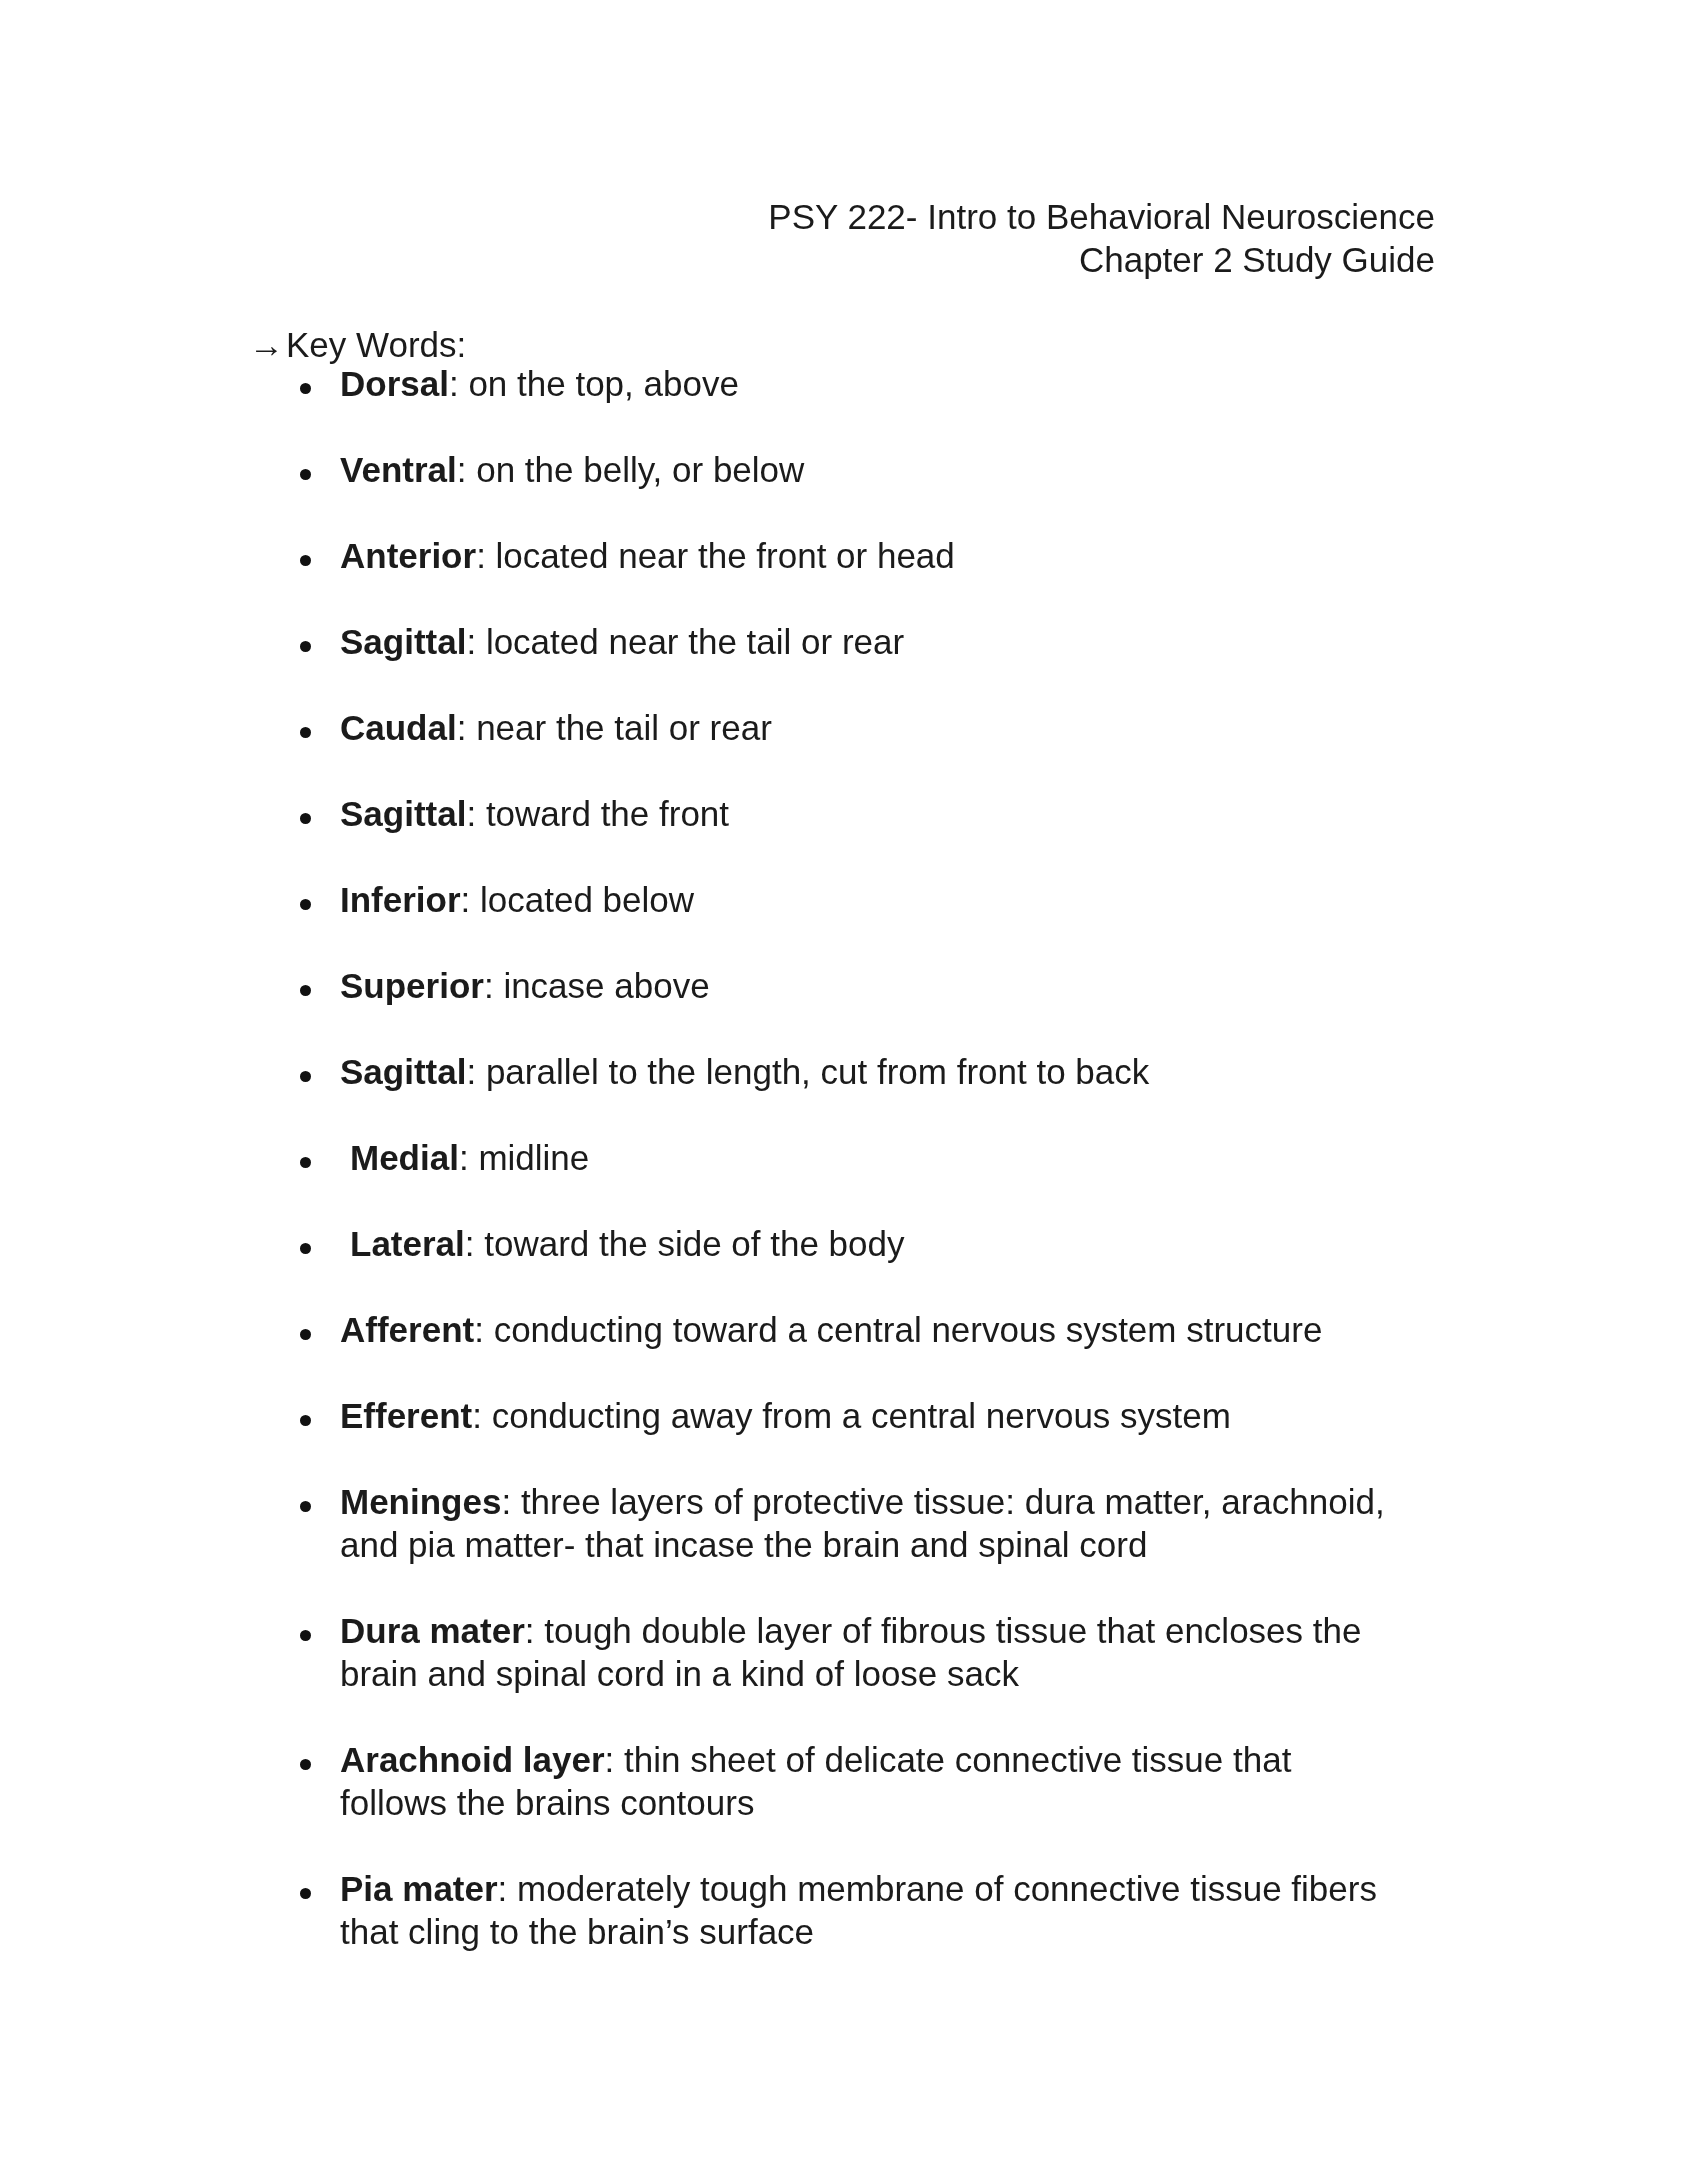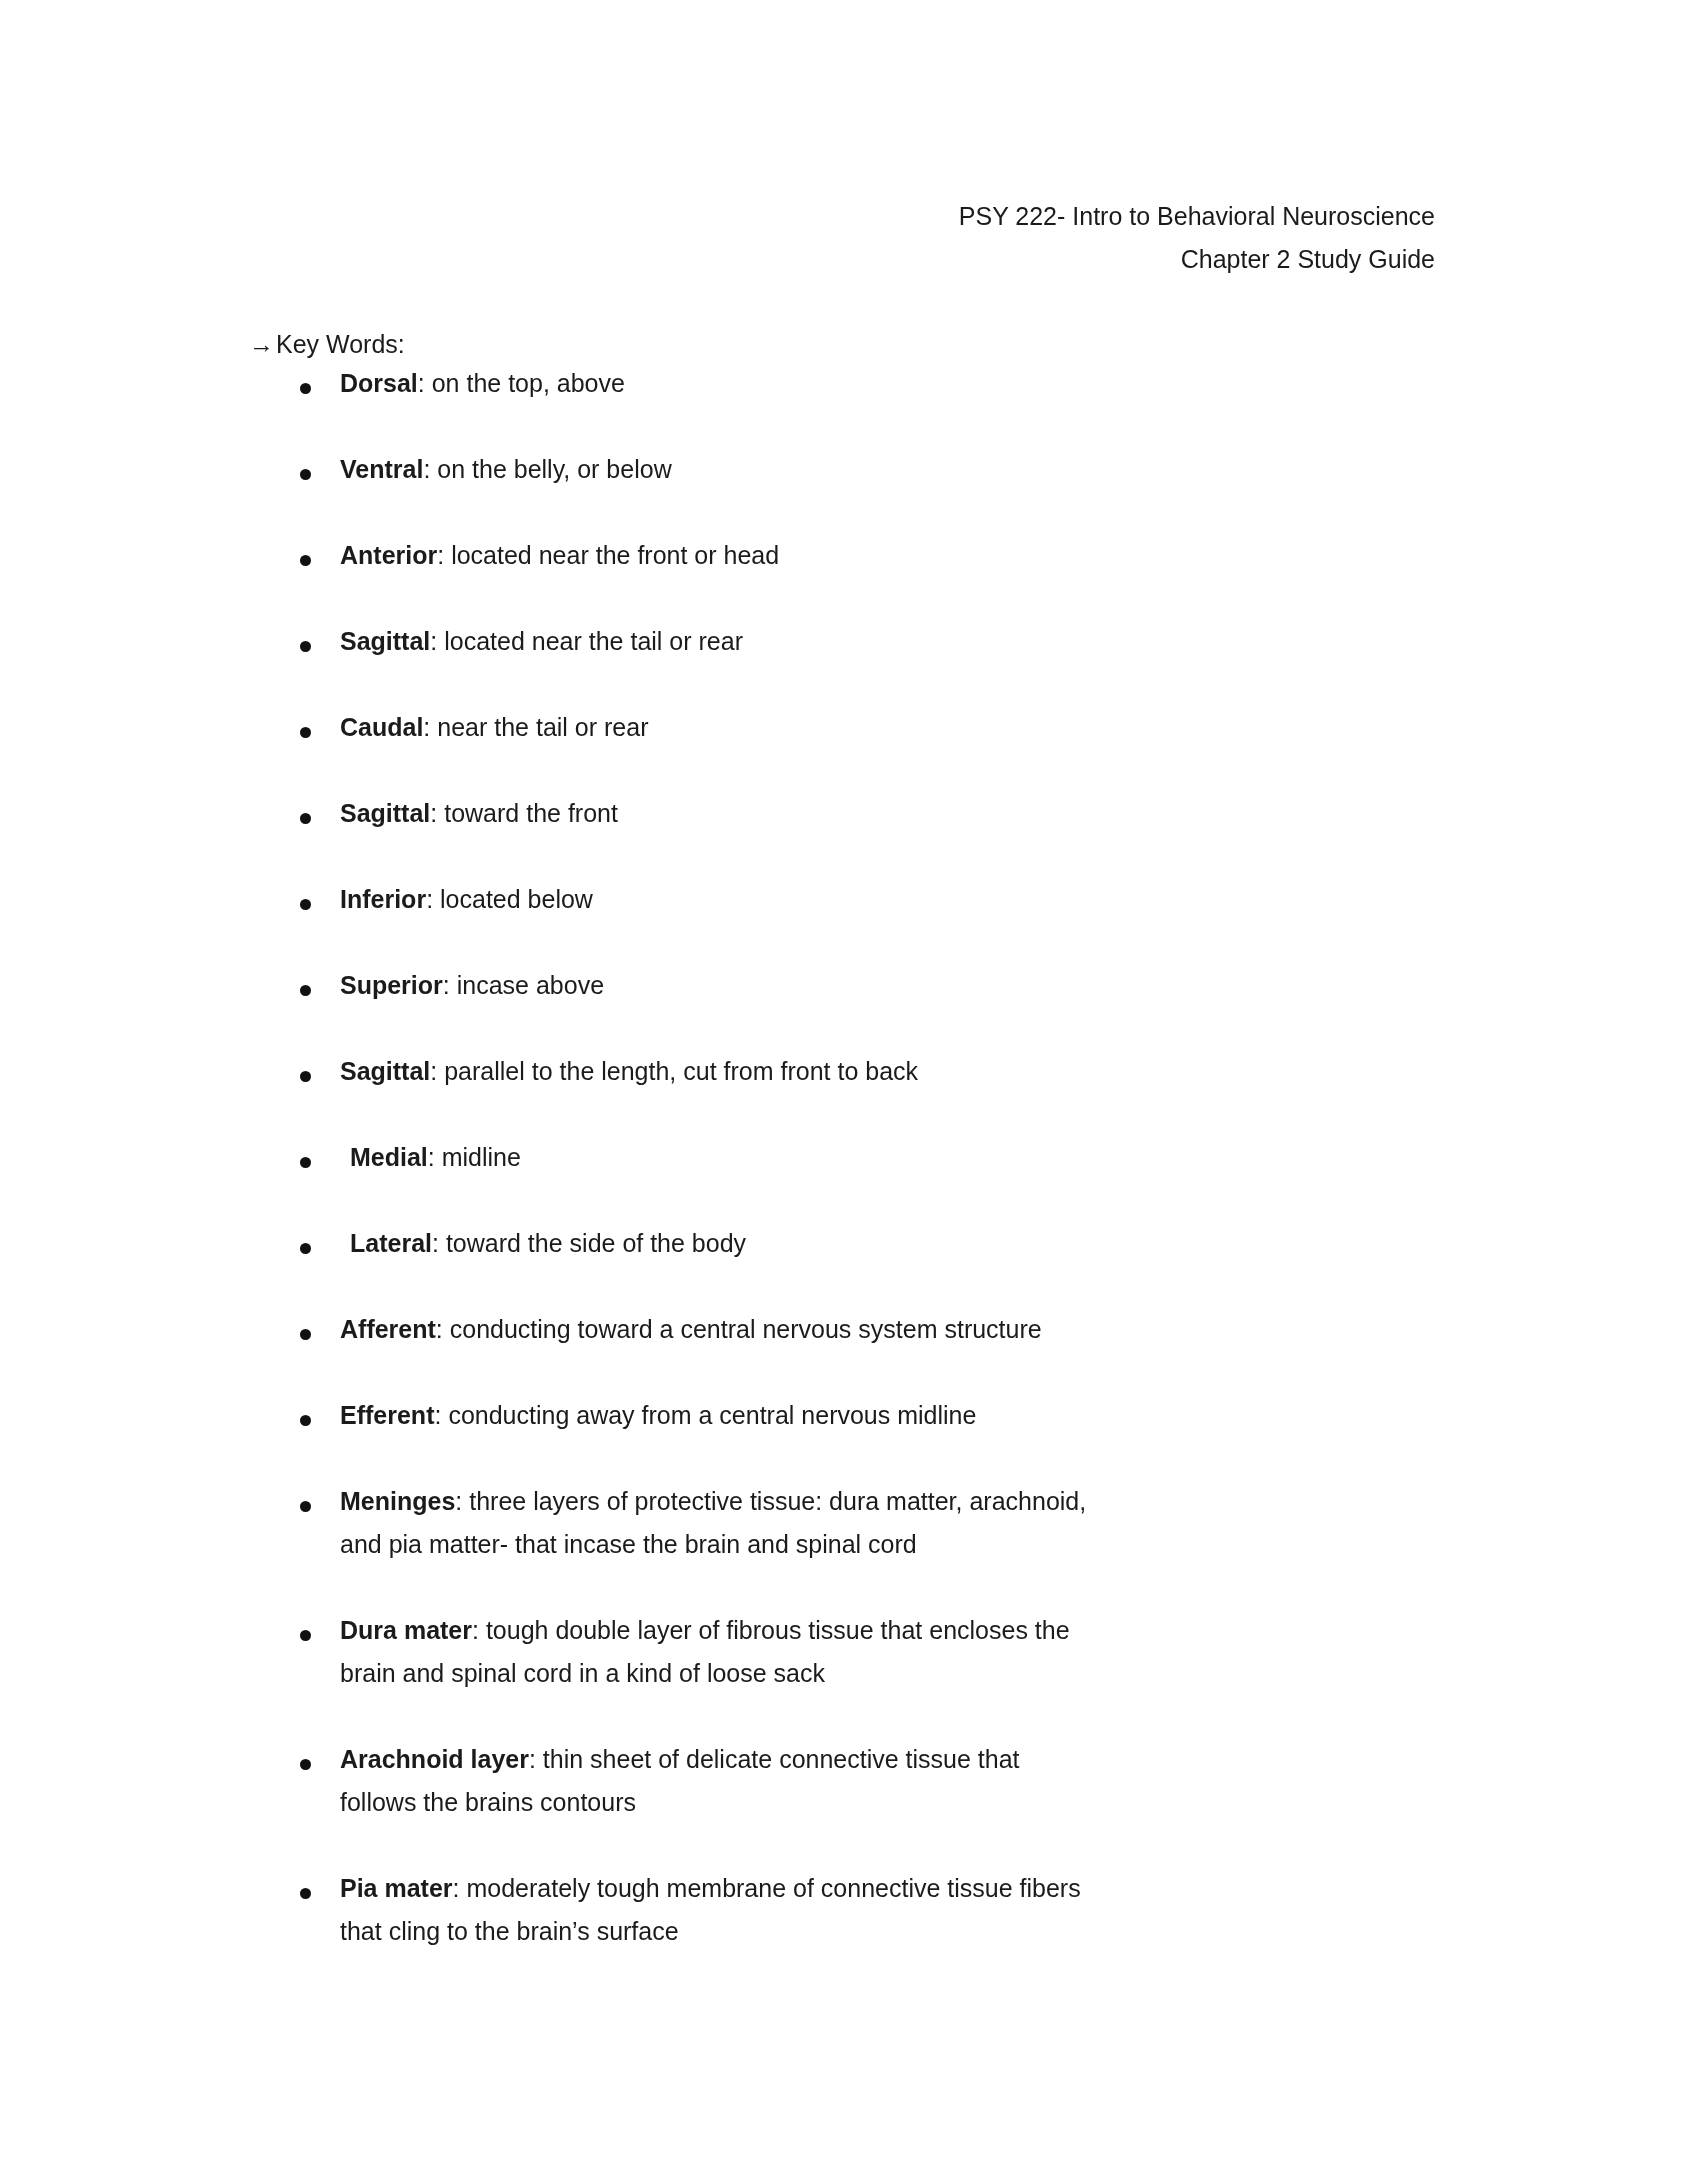--- a/index.html
+++ b/index.html
@@ -7,21 +7,21 @@
     padding: 0;
     background: #ffffff;
   }
   .page {
     position: relative;
     width: 1683px;
     height: 2178px;
     background: #ffffff;
     color: #1b1b1b;
     font-family: "Liberation Sans", "DejaVu Sans", sans-serif;
-    font-size: 25px;
+    font-size: 35px;
     line-height: 43px;
     overflow: hidden;
   }
   .doc-title {
     position: absolute;
     top: 195px;
     right: 248px;
     text-align: right;
     white-space: nowrap;
   }
@@ -122,21 +122,21 @@
       <li class="indent">
     <span class="bullet"></span>
     <span class="item-text"><span class="term">Lateral</span><span>: </span><span>toward the side of the body</span></span>
   </li>
       <li>
     <span class="bullet"></span>
     <span class="item-text"><span class="term">Afferent</span><span>: </span><span>conducting toward a central nervous system structure</span></span>
   </li>
       <li>
     <span class="bullet"></span>
-    <span class="item-text"><span class="term">Efferent</span><span>: </span><span>conducting away from a central nervous midline</span></span>
+    <span class="item-text"><span class="term">Efferent</span><span>: </span><span>conducting away from a central nervous system</span></span>
   </li>
       <li>
     <span class="bullet"></span>
     <span class="item-text"><span class="term">Meninges</span><span>: </span><span>three layers of protective tissue: dura matter, arachnoid,<br>and pia matter- that incase the brain and spinal cord</span></span>
   </li>
       <li>
     <span class="bullet"></span>
     <span class="item-text"><span class="term">Dura mater</span><span>: </span><span>tough double layer of fibrous tissue that encloses the<br>brain and spinal cord in a kind of loose sack</span></span>
   </li>
       <li>

